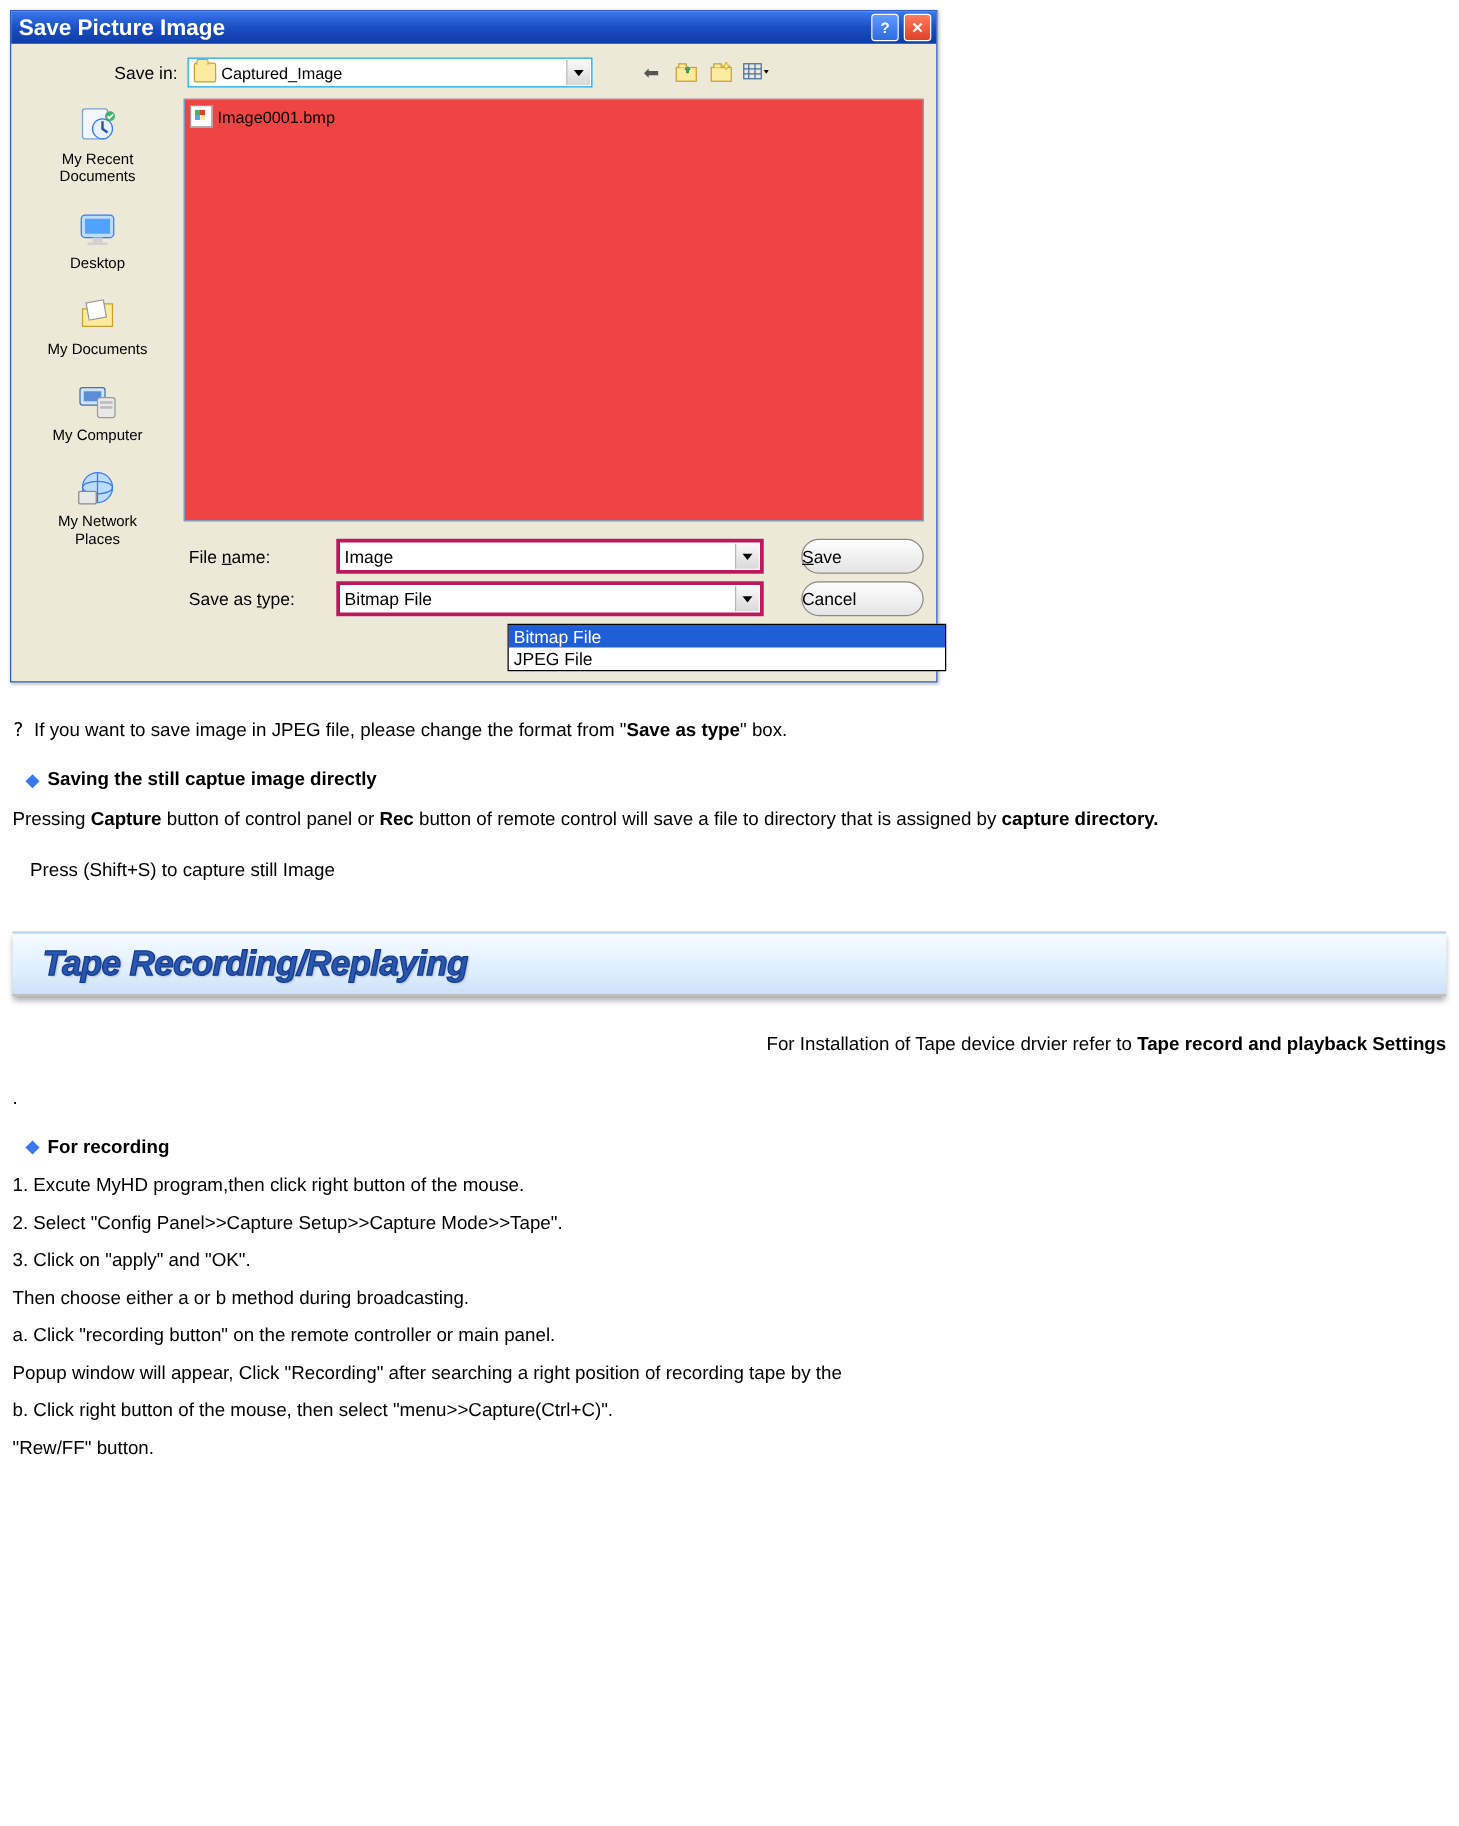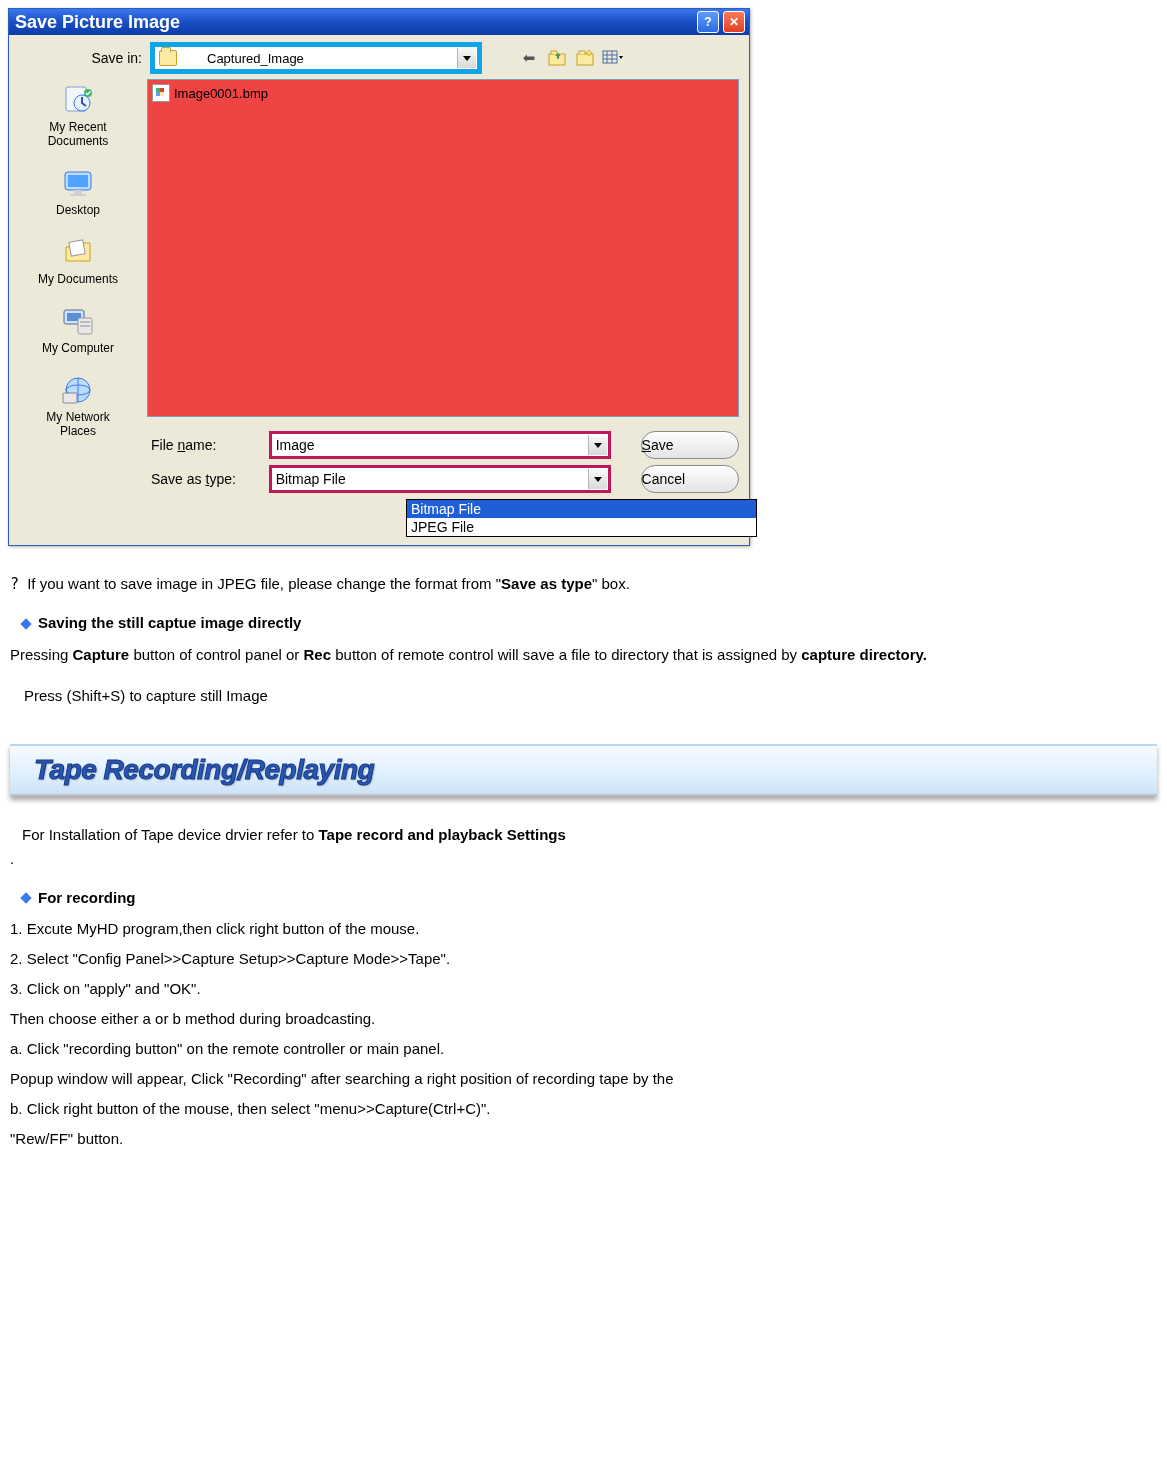--- a/index.html
+++ b/index.html
@@ -39,24 +39,23 @@
   .titlebar .btn-close { background: linear-gradient(to bottom,#ff7a5a,#e04028); }
   .dialog-body {
     padding: 8px 5px 8px 5px;
   }
   .savein-row {
     display: flex; align-items: center; height: 30px;
     margin-bottom: 6px;
   }
   .savein-row .label { width: 128px; text-align: right; padding-right: 8px; color:#000; font-size:14px;}
   .savein-row .combo {
-    width: 318px; height: 22px; border: 5px solid #0ea5e9; background:#fff;
+    width: 318px; height: 22px; border: 1px solid #0ea5e9; background:#fff;
     display: flex; align-items: center; padding-left: 4px; position: relative;
     font-size:13px;
-    gap:26px;
   }
   .savein-row .combo .folder-ico {
     width:16px; height:14px; background:#fceaa0; border:1px solid #c7a12c; border-radius:2px; margin-right:4px; position:relative;
   }
   .savein-row .combo .folder-ico::before{
     content:""; position:absolute; top:-4px; left:1px; width:8px; height:4px; background:#fceaa0; border:1px solid #c7a12c; border-bottom:none; border-radius:2px 2px 0 0;
   }
   .combo-arrow {
     position:absolute; right:1px; top:1px; bottom:1px; width:18px;
     background:linear-gradient(to bottom,#f9f9f9,#d9d9d9);
@@ -149,21 +148,21 @@
   }
   .banner-text {
     font-size: 28px;
     font-weight: bold;
     font-style: italic;
     color: #2a56b0;
     -webkit-text-stroke: 1px #123a8a;
     text-shadow: 1px 1px 2px rgba(0,0,0,.3);
     letter-spacing: -0.5px;
   }
-  .ref-line { font-size:15px; padding-left:12px; margin-bottom: 4px;}
+  .ref-line { font-size:15px; padding-left:12px; margin-bottom: 23px; text-align: right;}
   .ol-steps { font-size:15px; line-height:2.0; }
 </style>
 </head>
 <body>
 
 <div class="dialog">
   <div class="titlebar">
     <span class="title-text">Save Picture Image</span>
     <div class="btn btn-help">?</div>
     <div class="btn btn-close">✕</div>

